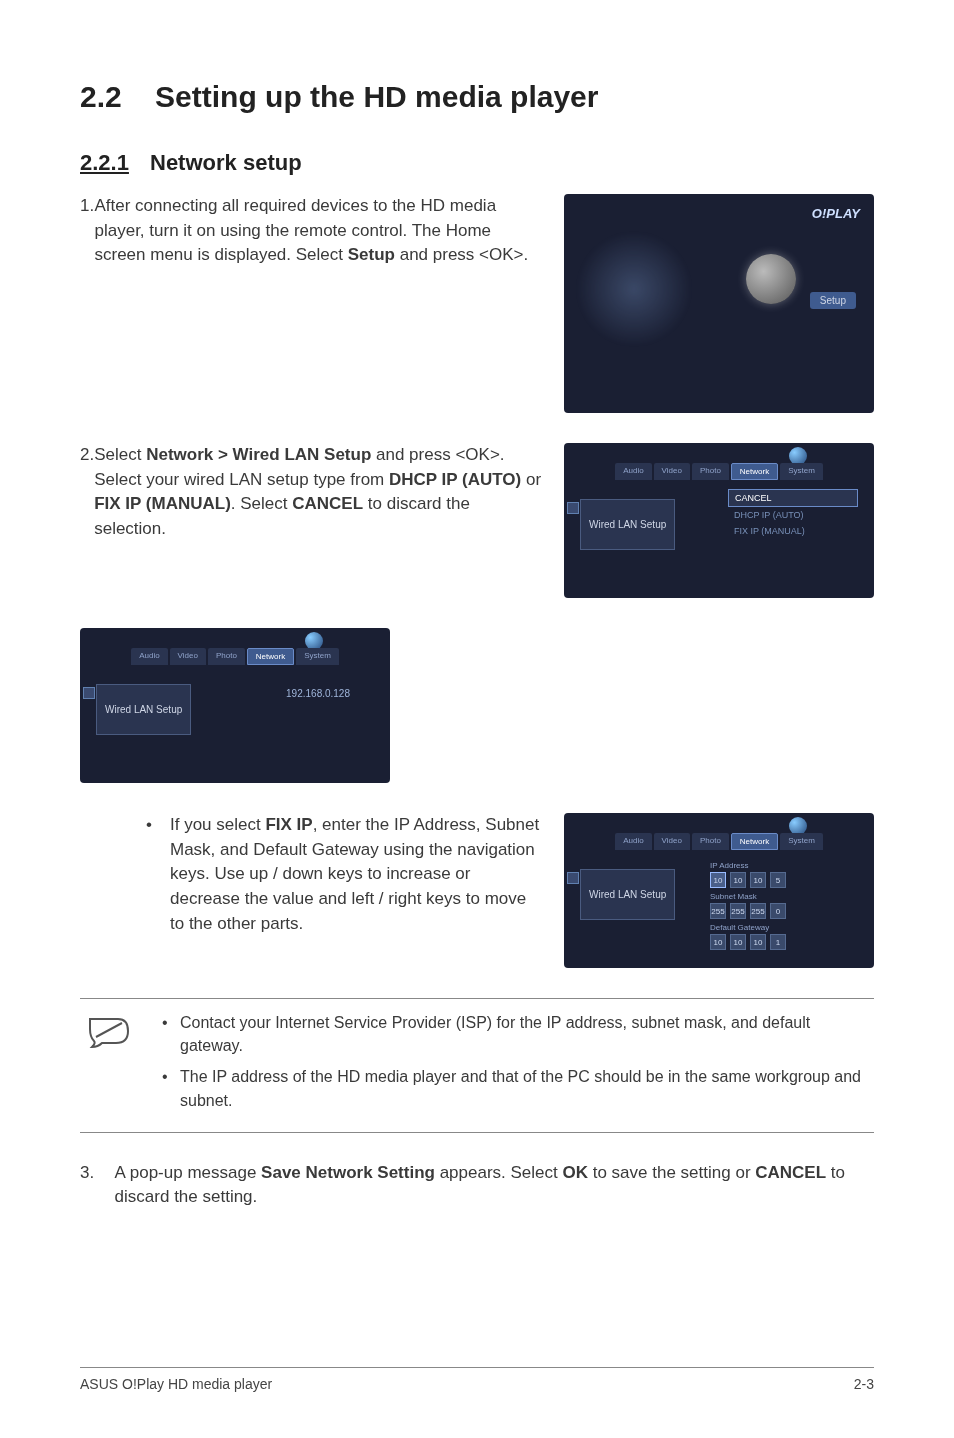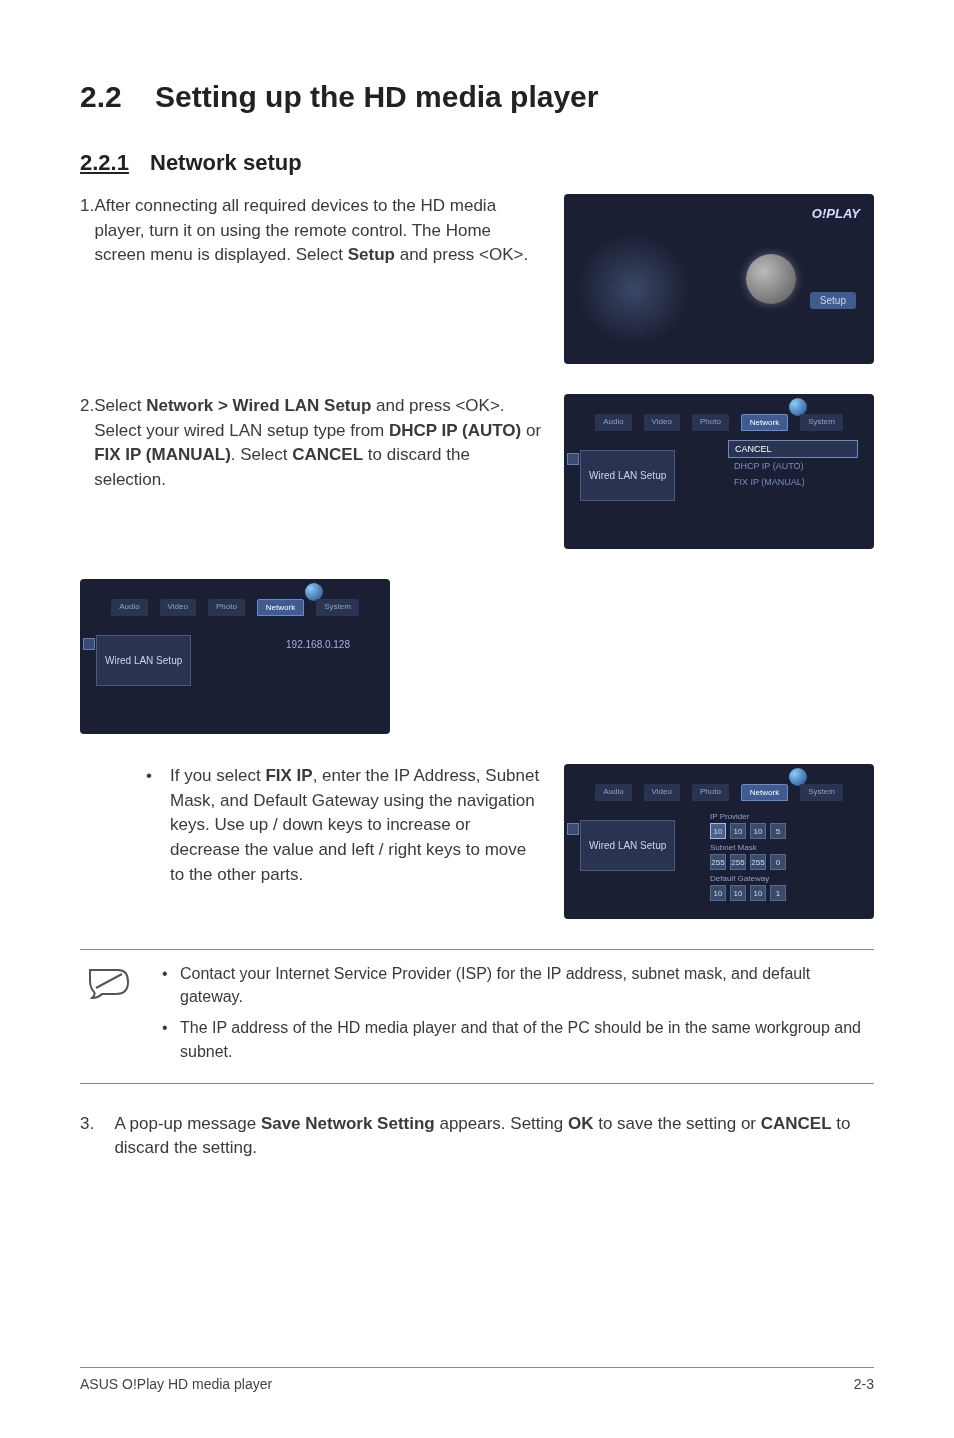--- a/index.html
+++ b/index.html
@@ -28,21 +28,21 @@
   .row {
     display: flex;
     gap: 20px;
     margin-bottom: 30px;
     align-items: flex-start;
   }
   .text-col { flex: 1; font-size: 17px; line-height: 1.45; color: #3a3a3a; }
   .num-col { width: 40px; font-size: 17px; }
   .thumb {
     width: 310px;
-    height: 170px;
+    height: 219px;
     background: #1a1f33;
     border-radius: 4px;
     flex-shrink: 0;
     position: relative;
     overflow: hidden;
     font-family: Arial, sans-serif;
     color: #cfd6e6;
   }
   .thumb.short { height: 155px; }
   
@@ -59,21 +59,21 @@
     position: absolute; right: 18px; top: 98px;
     background: #3f5b8f; padding: 3px 10px; font-size: 10px; border-radius: 3px;
   }
   .home-blur {
     position:absolute; left:10px; top:40px; width:120px; height:110px;
     background: radial-gradient(circle, rgba(120,150,200,.35), transparent 70%);
     filter: blur(2px);
   }
   
   .tabs-row {
-    position:absolute; top:20px; left:0; right:0; display:flex; justify-content:center; gap:12px;
+    position:absolute; top:20px; left:0; right:0; display:flex; justify-content:center; gap:2px;
     font-size:8px;
   }
   .tab { padding:3px 8px; background:#2a3450; color:#8fa2c9; border-radius:2px 2px 0 0; }
   .tab.active { background:#3f5b8f; color:#fff; border:1px solid #6a8bc8; }
   .globe {
     position:absolute; top:4px; left:50%; transform:translateX(70px);
     width:18px; height:18px; border-radius:50%;
     background: radial-gradient(circle at 30% 30%, #8cf, #247);
   }
   .side-label {
@@ -218,21 +218,21 @@
     <div class="globe"></div>
     <div class="tabs-row">
       <div class="tab">Audio</div>
       <div class="tab">Video</div>
       <div class="tab">Photo</div>
       <div class="tab active">Network</div>
       <div class="tab">System</div>
     </div>
     <div class="side-label">Wired LAN Setup</div>
     <div class="ip-fields">
-      <div class="lbl">IP Provider</div>
+      <div class="lbl">IP Address</div>
       <div class="boxes">
         <div class="b sel">10</div>
         <div class="b">10</div>
         <div class="b">10</div>
         <div class="b">5</div>
       </div>
       <div class="lbl">Subnet Mask</div>
       <div class="boxes">
         <div class="b">255</div>
         <div class="b">255</div>
@@ -258,20 +258,20 @@
   </div>
   <ul>
     <li>Contact your Internet Service Provider (ISP) for the IP address, subnet mask, and default gateway.</li>
     <li>The IP address of the HD media player and that of the PC should be in the same workgroup and subnet.</li>
   </ul>
 </div>
 
 <div class="step3">
   <div class="n">3.</div>
   <div>
-    <span>A pop-up message </span><b>Save Network Setting</b><span> appears. Setting </span><b>OK</b><span> to save the setting or </span><b>CANCEL</b><span> to discard the setting.</span>
+    <span>A pop-up message </span><b>Save Network Setting</b><span> appears. Select </span><b>OK</b><span> to save the setting or </span><b>CANCEL</b><span> to discard the setting.</span>
   </div>
 </div>
 
 <div class="footer">
   <span>ASUS O!Play HD media player</span>
   <span>2-3</span>
 </div>
 
 </body></html>

